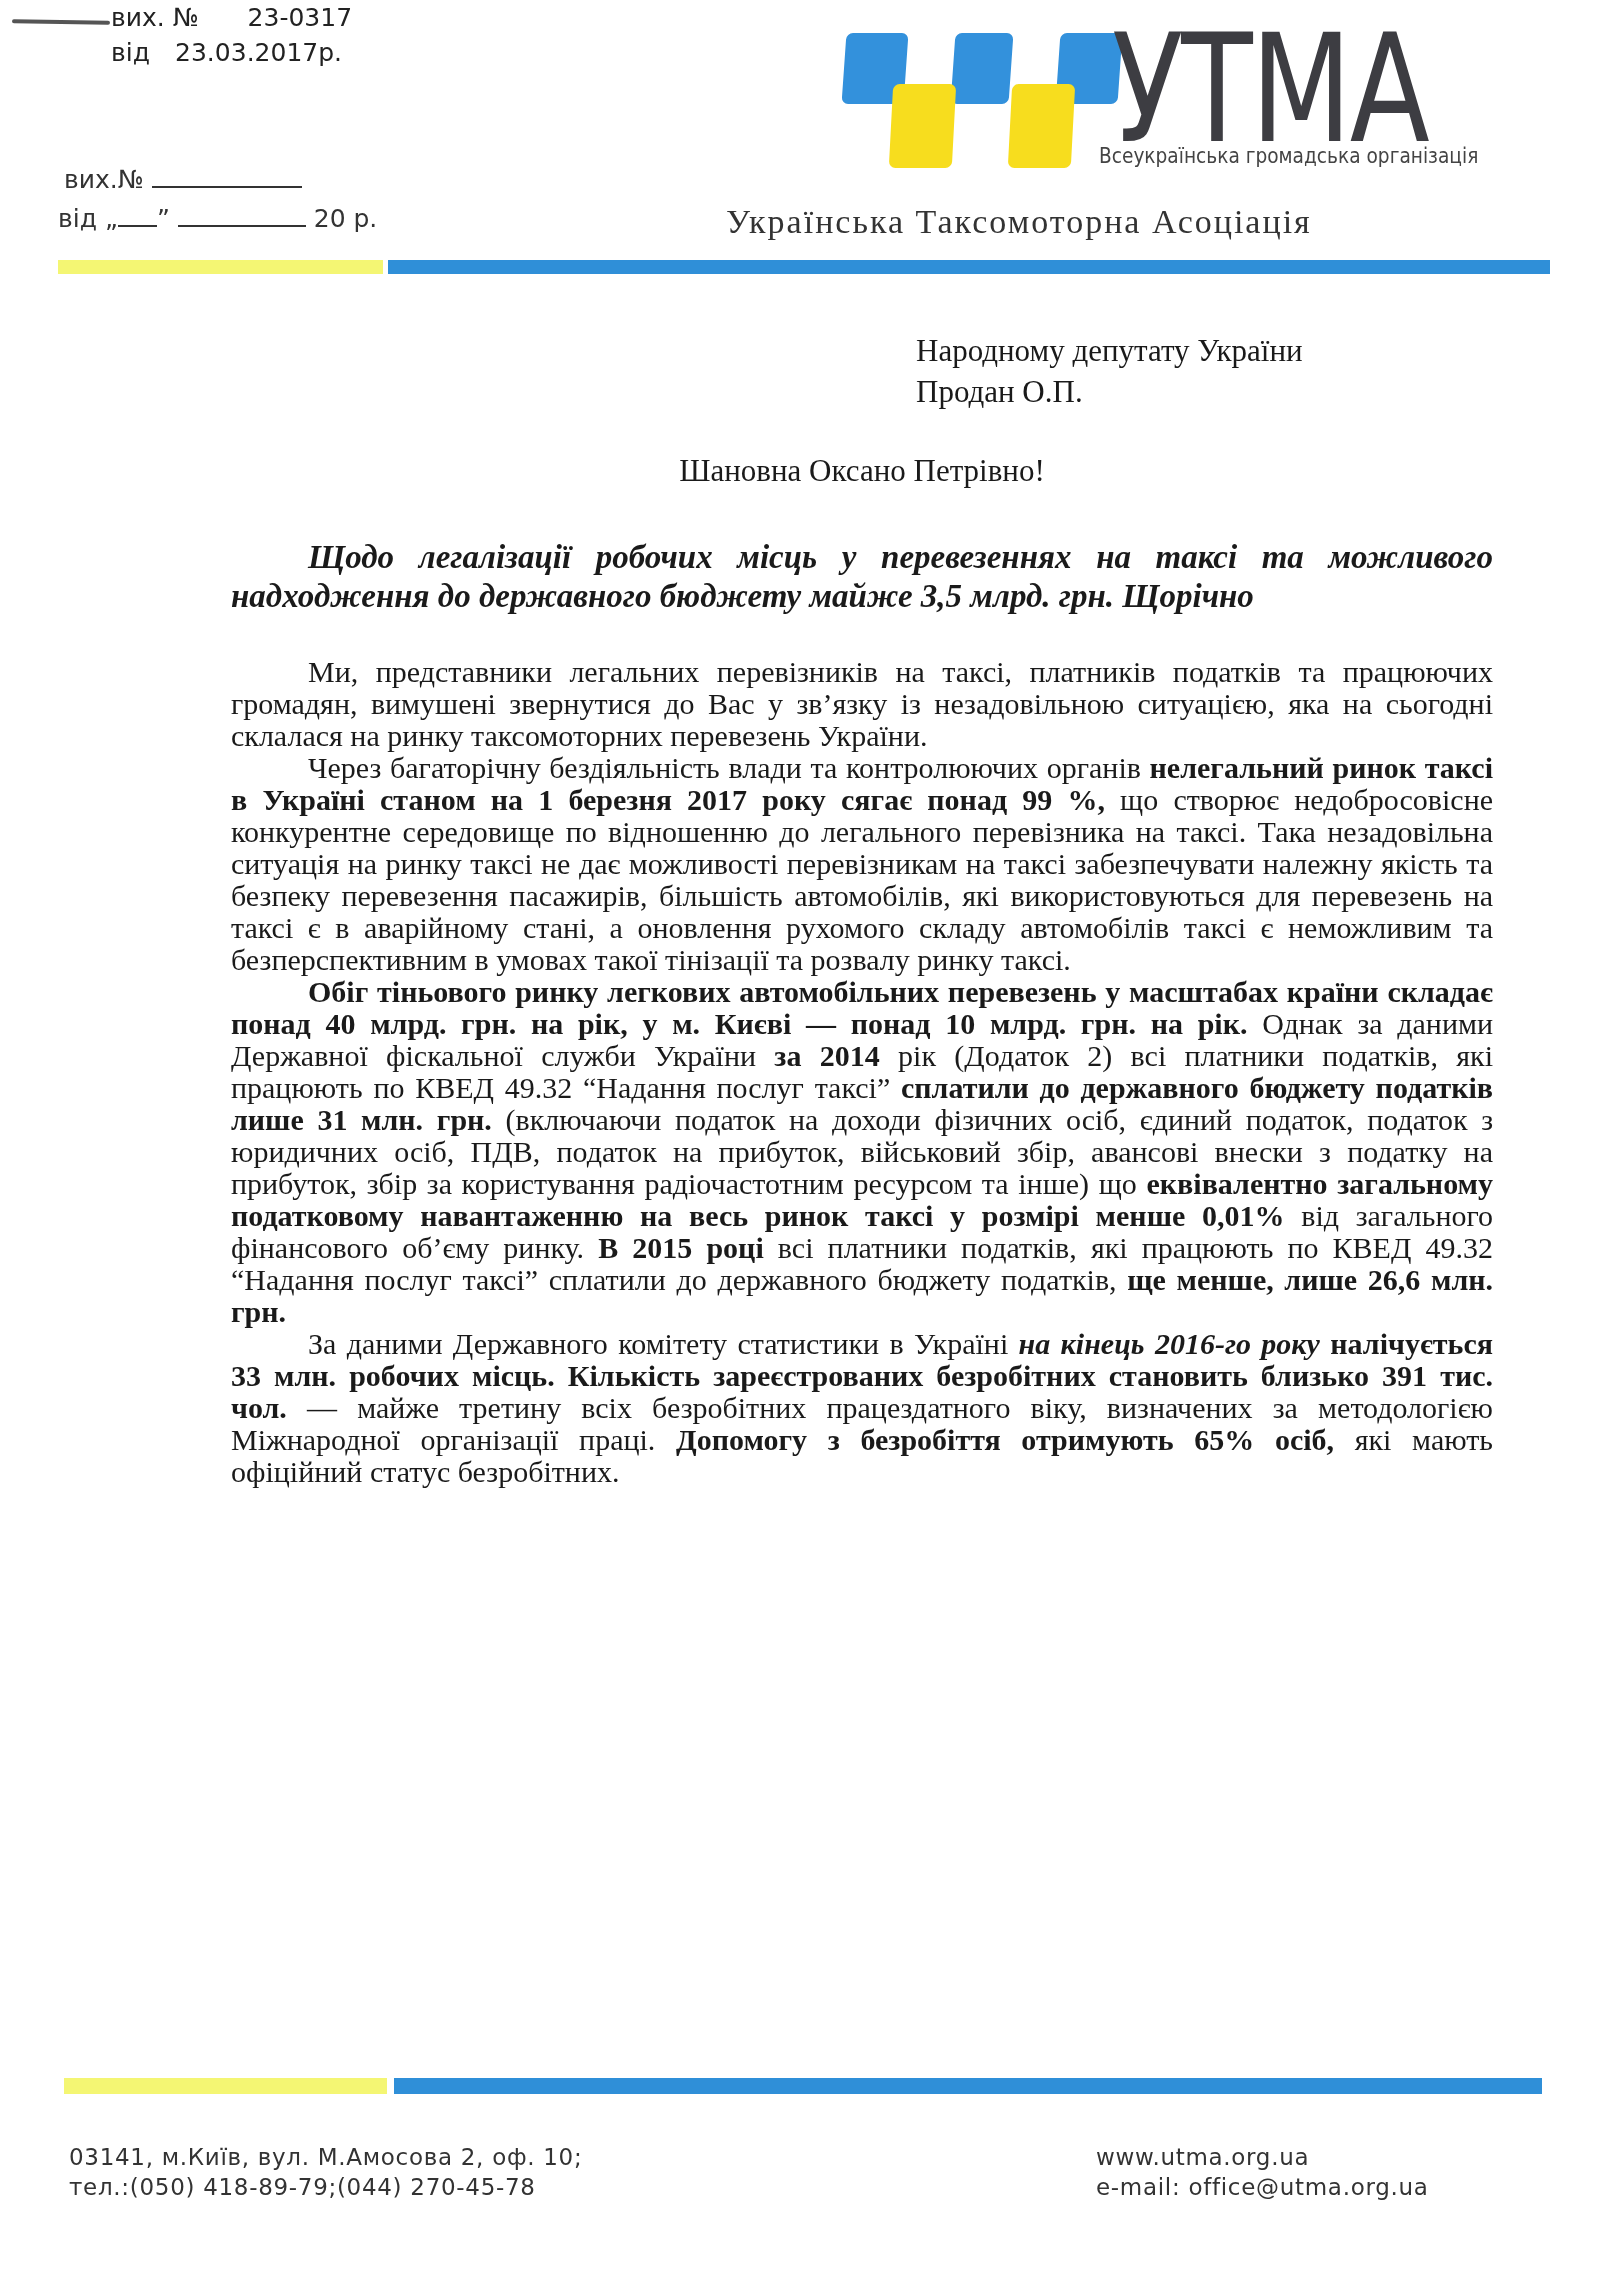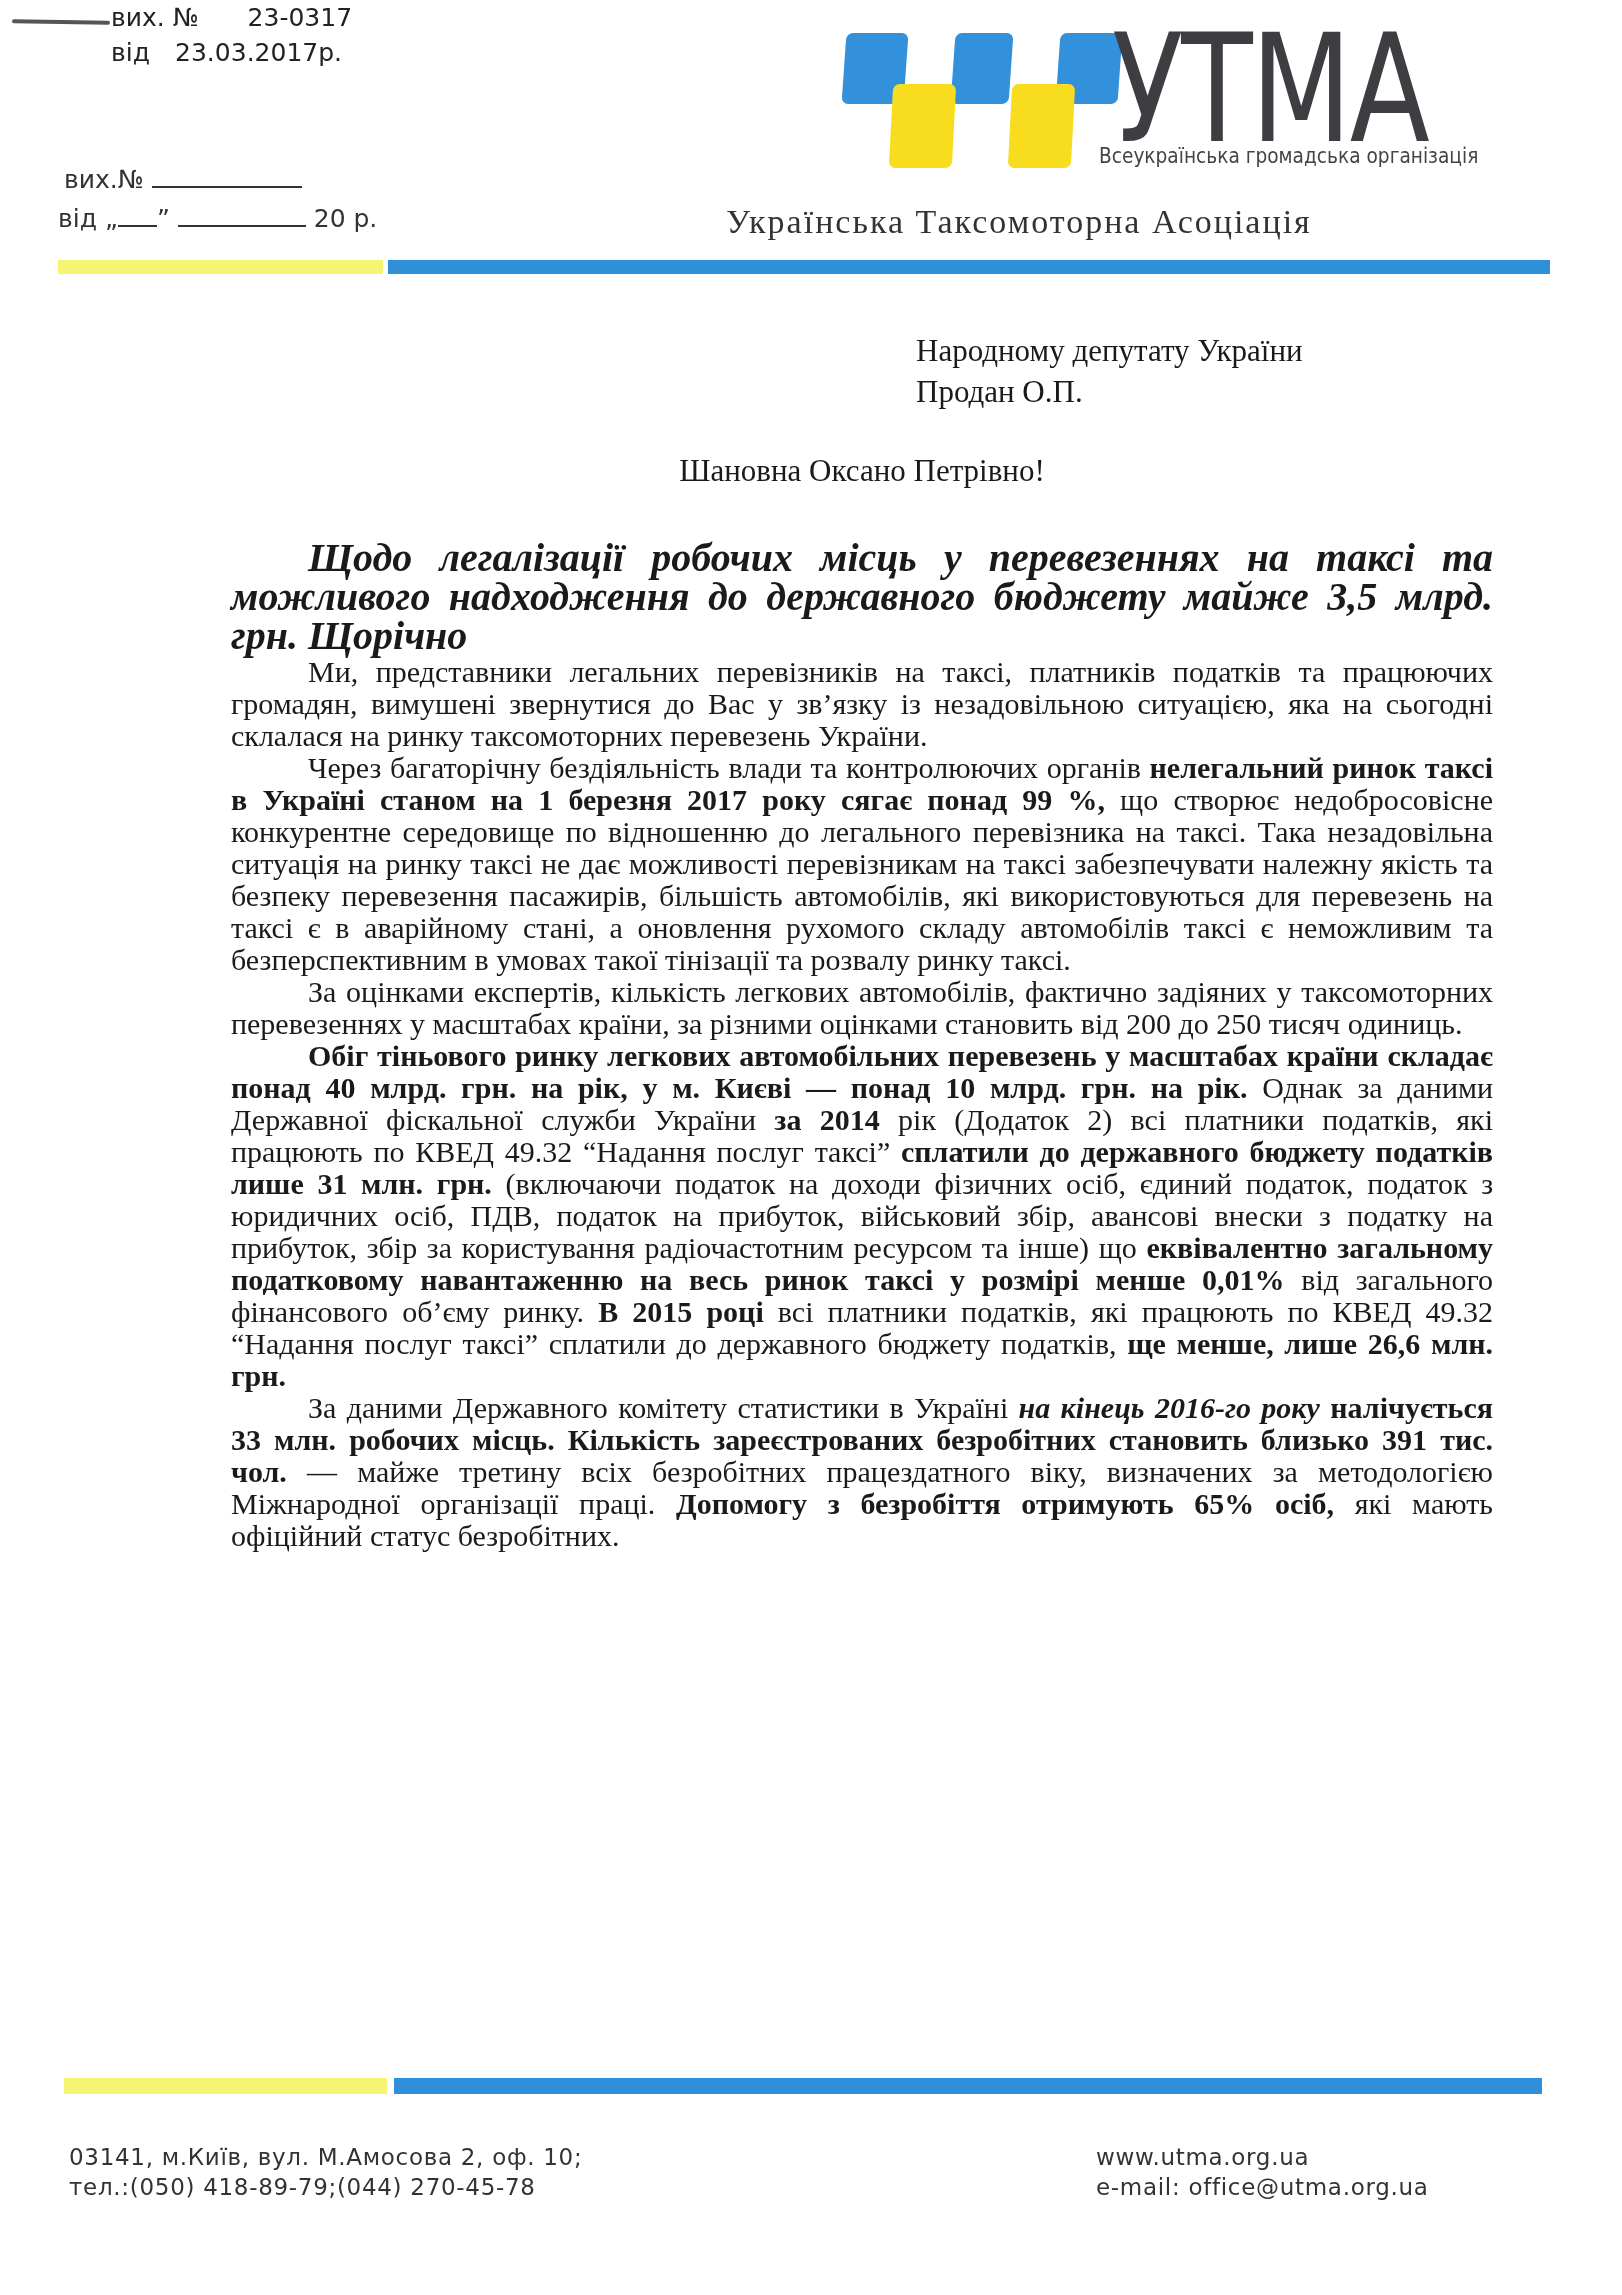--- a/index.html
+++ b/index.html
@@ -16,21 +16,21 @@
   
   .blk { position: absolute; border-radius: 6.5px; }
   .blk.b { background: #3391dc; transform: skewX(-4deg); }
   .blk.y { background: #f7dd1e; transform: skewX(-3deg); }
   .logo-word { font-family: "DejaVu Sans", sans-serif; font-weight: normal; font-size: 150px; color: #3d3d42; letter-spacing: -2.6px; transform: scaleX(0.78); transform-origin: left top; line-height: 1; }
   .logo-sub { font-family: "DejaVu Sans", sans-serif; font-size: 21.6px; color: #444; transform: scaleX(0.86); transform-origin: left top; }
   .org-name { font-family: Liberation Serif, serif; font-size: 34px; color: #333; letter-spacing: 2px; font-weight: normal; }
   
   .recipient { font-size: 31px; text-align: left; line-height: 41px; }
   .salutation { font-size: 31px; text-align: center; }
-  .subject { font-size: 40px; font-weight: bold; font-style: italic; line-height: 39px; text-align: justify; text-indent: 77px; }
+  .subject { font-size: 33px; font-weight: bold; font-style: italic; line-height: 39px; text-align: justify; text-indent: 77px; }
   .body-text { position: absolute; left: 231px; top: 656px; width: 1262px; font-size: 30px; line-height: 32px; }
   .body-text p { margin: 0; text-align: justify; text-indent: 77px; }
   .b { font-weight: bold; }
   .bi { font-weight: bold; font-style: italic; }
   .i { }
   .footer-text { font-family: "DejaVu Sans", sans-serif; font-size: 23px; color: #333; line-height: 30px; letter-spacing: 0.7px; }
 </style>
 </head>
 <body>
 
@@ -78,21 +78,20 @@
   <div>Продан О.П.</div>
 </div>
 
 <div class="abs salutation" style="left:231px; top:453px; width:1262px;">Шановна Оксано Петрівно!</div>
 
 <div class="abs subject" style="left:231px; top:538px; width:1262px;">Щодо легалізації робочих місць у перевезеннях на таксі та можливого надходження до державного бюджету майже 3,5 млрд. грн. Щорічно</div>
 
 <div class="body-text">
   <p><span>Ми, представники легальних перевізників на таксі,  платників податків та працюючих громадян, вимушені звернутися до Вас у зв’язку із незадовільною ситуацією, яка  на сьогодні  склалася на ринку таксомоторних перевезень України.</span></p>
   <p><span>Через  багаторічну  бездіяльність  влади  та  контролюючих  органів </span><span class="b">нелегальний ринок таксі в Україні  станом на 1 березня 2017 року сягає понад 99 %,</span><span> що створює недобросовісне конкурентне середовище по відношенню до легального перевізника на таксі. Така незадовільна ситуація на ринку таксі  не дає можливості перевізникам на таксі  забезпечувати належну якість та безпеку перевезення пасажирів,  більшість автомобілів, які використовуються для перевезень на  таксі  є в аварійному стані, а оновлення рухомого складу автомобілів таксі є неможливим  та безперспективним в умовах такої тінізації та розвалу ринку таксі.</span></p>
-  <p><span>За оцінками експертів, кількість легкових автомобілів, фактично задіяних у таксомоторних перевезеннях у масштабах країни, за різними оцінками становить від 200 до 250 тисяч одиниць.</span></p>
   <p><span class="b">Обіг тіньового ринку легкових автомобільних перевезень у масштабах країни складає понад 40 млрд. грн. на рік, у м. Києві — понад 10 млрд. грн. на рік.</span><span> Однак за даними  Державної фіскальної служби України </span><span class="b">за 2014</span><span> рік  (Додаток 2)  всі платники податків, які працюють по КВЕД 49.32 “Надання послуг таксі” </span><span class="b">сплатили до державного бюджету податків лише 31 млн. грн.</span><span> (включаючи податок на доходи фізичних осіб, єдиний податок, податок з юридичних осіб, ПДВ, податок на прибуток, військовий збір, авансові внески з податку на прибуток, збір за користування радіочастотним ресурсом та інше) що </span><span class="b">еквівалентно загальному податковому навантаженню на весь ринок таксі  у розмірі  менше 0,01%</span><span>  від загального фінансового об’єму ринку. </span><span class="b">В 2015 році</span><span> всі платники податків, які працюють по КВЕД 49.32 “Надання послуг таксі” сплатили до державного бюджету податків, </span><span class="b">ще менше, лише 26,6 млн. грн.</span></p>
   <p><span>За даними Державного комітету статистики </span><span class="i">в Україні</span><span class="bi"> на кінець 2016-го року</span><span class="b"> налічується 33 млн. робочих місць. Кількість зареєстрованих безробітних становить близько 391  тис.  чол.</span><span> — майже третину всіх безробітних працездатного віку, визначених за методологією Міжнародної організації праці. </span><span class="b">Допомогу з безробіття отримують 65% осіб,</span><span> які мають офіційний статус безробітних.</span></p>
 </div>
 
 <div class="stripe yellow" style="left:64px; top:2078px; width:323px; height:16.3px;"></div>
 <div class="stripe blue" style="left:394px; top:2078px; width:1148px; height:16.3px;"></div>
 
 <div class="abs footer-text" style="left:69px; top:2142px;">
   <div>03141, м.Київ, вул. М.Амосова 2, оф. 10;</div>
   <div>тел.:(050) 418-89-79;(044) 270-45-78</div>

